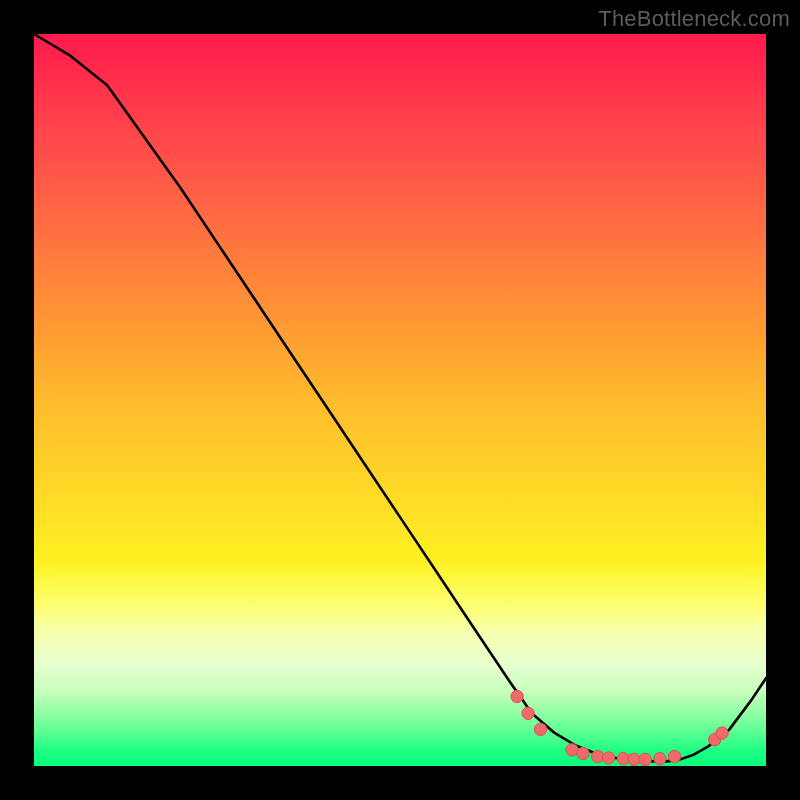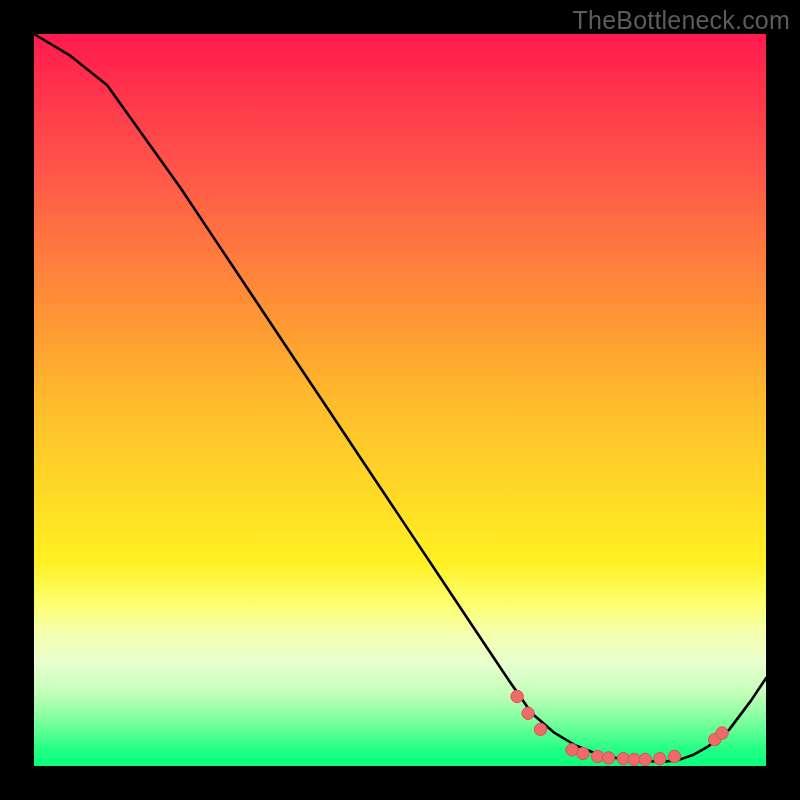--- a/index.html
+++ b/index.html
@@ -51,21 +51,21 @@
     width: 732px;
     height: 732px;
     overflow: visible;
   }
   .attribution {
     position: absolute;
     top: 6px;
     right: 10px;
     color: #5c5c5c;
     font-family: Arial, Helvetica, sans-serif;
-    font-size: 25px;
+    font-size: 22px;
     letter-spacing: 0.2px;
   }
 </style>
 </head>
 <body>
 <div class="frame">
 
   <div class="plot-bg"></div>
 
   <svg class="curve" viewBox="0 0 732 732">

